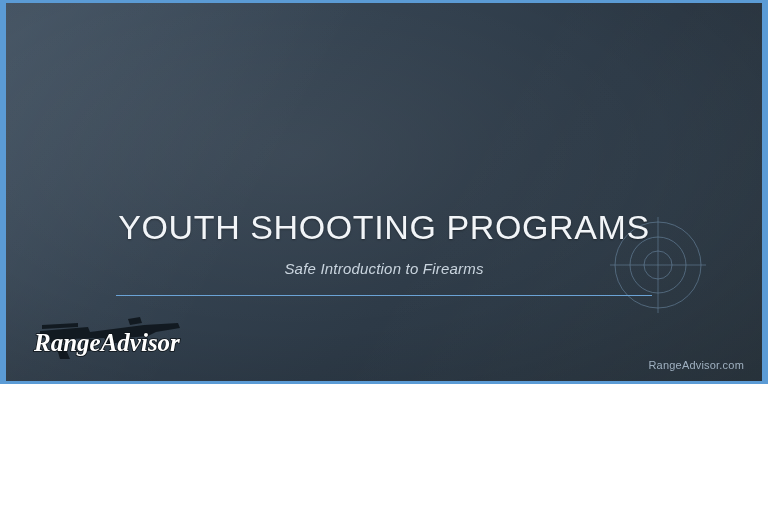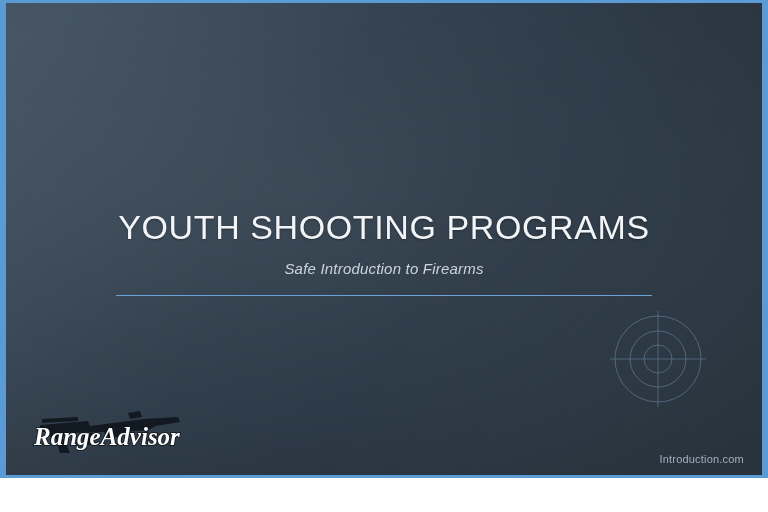--- a/index.html
+++ b/index.html
@@ -10,21 +10,21 @@
   body {
     width: 768px;
     height: 512px;
     overflow: hidden;
     font-family: "Liberation Sans", sans-serif;
   }
 
   .slide {
     position: relative;
     width: 768px;
-    height: 478px;
+    height: 384px;
     box-sizing: border-box;
     border-left: 6px solid #5b9bd5;
     border-right: 6px solid #5b9bd5;
     border-top: 3px solid #5b9bd5;
     border-bottom: 3px solid #5b9bd5;
     background:
       linear-gradient(135deg, #3e4e5e 0%, #33414f 35%, #2d3a47 60%, #283540 100%);
     overflow: hidden;
   }
 
@@ -135,15 +135,15 @@
       <path d="M56 38 L66 38 L64 50 L54 50 Z"></path>
       <path d="M14 24 L50 22 L50 26 L14 28 Z"></path>
       <path d="M100 18 L112 16 L114 22 L102 24 Z"></path>
     </g>
 
     <g>
       <text x="6" y="50" font-family="'Liberation Serif', serif" font-size="25" font-weight="bold" font-style="italic" fill="#ffffff" stroke="#0d1318" stroke-width="1.6" paint-order="stroke">RangeAdvisor</text>
     </g>
   </svg>
 
-  <div class="footer">Introduction.com</div>
+  <div class="footer">RangeAdvisor.com</div>
 
 </div>
 
 </body></html>

